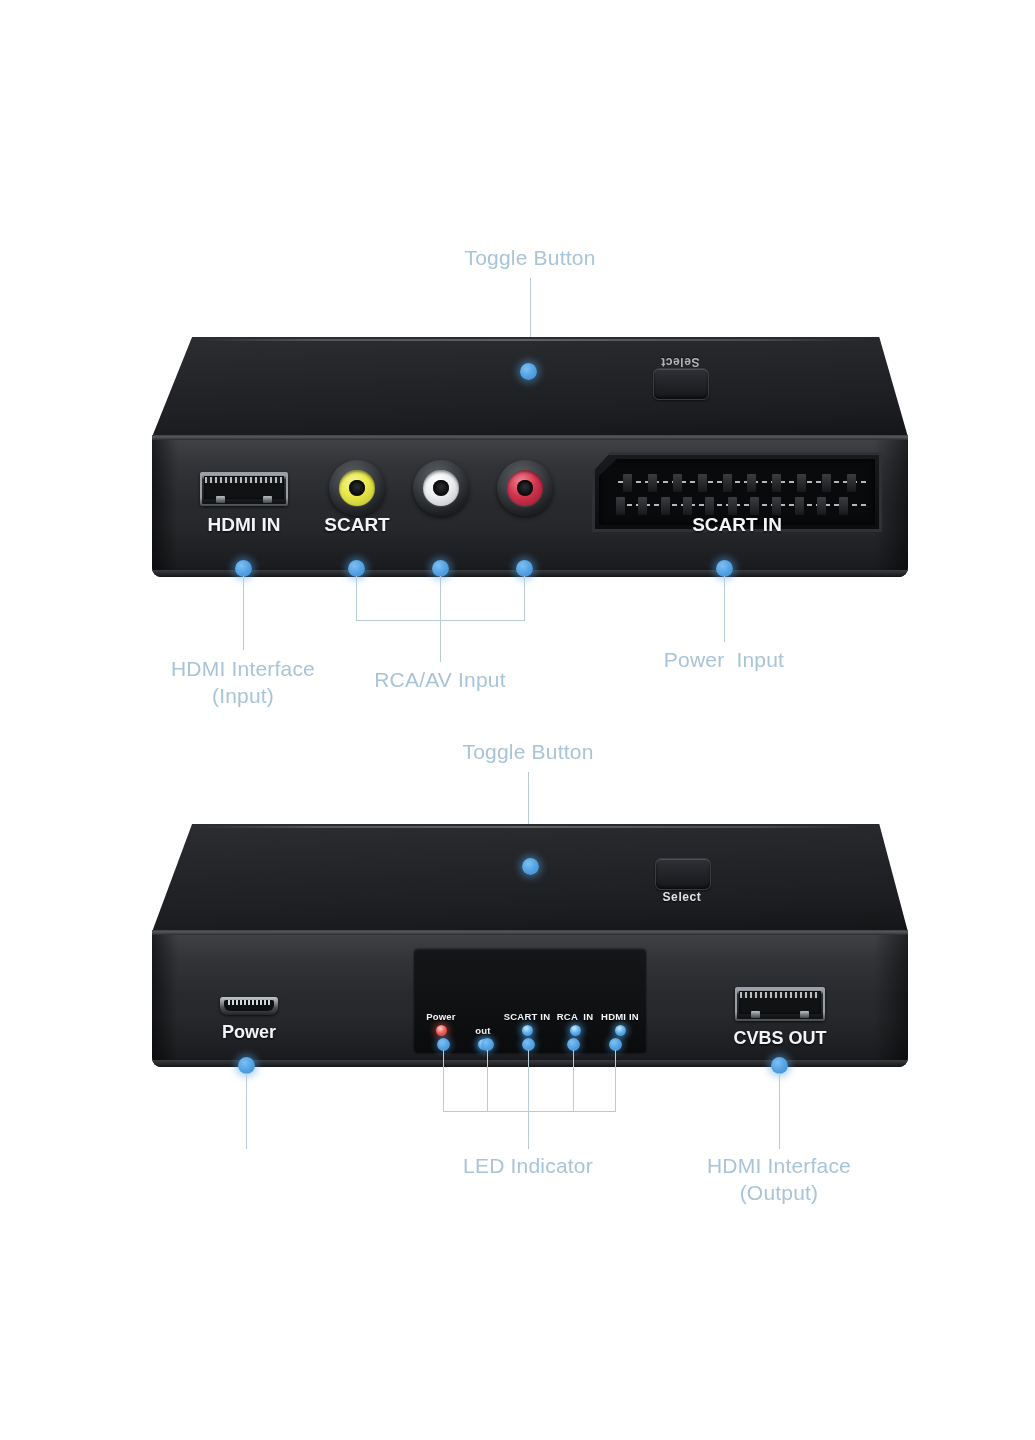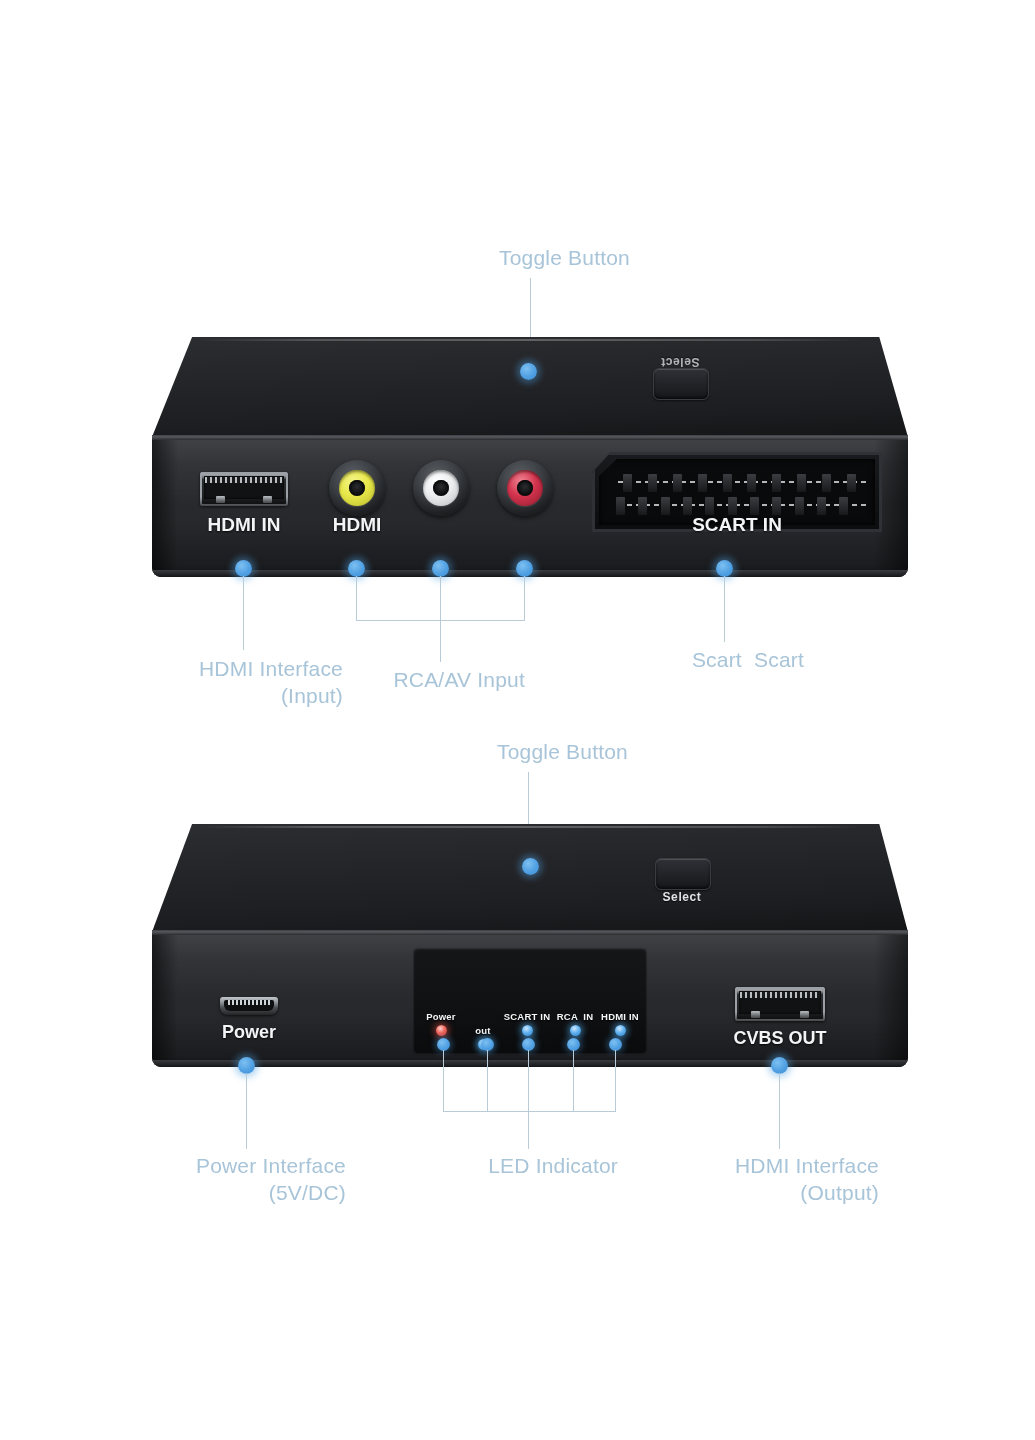--- a/index.html
+++ b/index.html
@@ -11,21 +11,21 @@
     -webkit-font-smoothing:antialiased;
   }
   .stage{position:absolute;inset:0;}
 
   
   .anno{
     position:absolute;
     color:#a8c4d8;
     font-size:21px;
     line-height:27px;
-    text-align:right;
+    text-align:center;
     white-space:pre;
     letter-spacing:.2px;
   }
 
   
   .vline{position:absolute;width:1px;background:#b9cbd6;}
   .hline{position:absolute;height:1px;background:#b9cbd6;}
 
   
   .dot{
@@ -246,21 +246,21 @@
         <div class="hdmi-tab" style="right:16px;"></div>
         <div class="hdmi-chamfer"></div>
       </div>
       <div class="port-lbl" style="left:38px;top:74px;width:108px;font-size:19px;">HDMI IN</div>
 
       <div class="rca" style="left:177px;top:20px;">
         <div class="rca-ring" style="background:radial-gradient(circle at 40% 32%,#f4f48a 0%,#e8e84a 45%,#b9b92c 100%);">
           <div class="rca-hole"></div>
         </div>
       </div>
-      <div class="port-lbl" style="left:155px;top:74px;width:100px;font-size:19px;">HDMI</div>
+      <div class="port-lbl" style="left:155px;top:74px;width:100px;font-size:19px;">SCART</div>
 
       <div class="rca" style="left:261px;top:20px;">
         <div class="rca-ring" style="background:radial-gradient(circle at 40% 32%,#ffffff 0%,#eceef0 45%,#b9bcbf 100%);">
           <div class="rca-hole"></div>
         </div>
       </div>
 
       <div class="rca" style="left:345px;top:20px;">
         <div class="rca-ring" style="background:radial-gradient(circle at 40% 32%,#f08694 0%,#d4334d 45%,#8e1c2f 100%);">
           <div class="rca-hole"></div>
@@ -317,21 +317,21 @@
 (Input)</div>
 
   <div class="vline" style="left:356px;top:576px;height:45px;"></div>
   <div class="vline" style="left:440px;top:576px;height:45px;"></div>
   <div class="vline" style="left:524px;top:576px;height:45px;"></div>
   <div class="hline" style="left:356px;top:620px;width:169px;"></div>
   <div class="vline" style="left:440px;top:620px;height:42px;"></div>
   <div class="anno" style="left:355px;top:666px;width:170px;">RCA/AV Input</div>
 
   <div class="vline" style="left:724px;top:576px;height:66px;"></div>
-  <div class="anno" style="left:644px;top:646px;width:160px;">Scart  Scart</div>
+  <div class="anno" style="left:644px;top:646px;width:160px;">Power  Input</div>
 
   <div class="anno" style="left:428px;top:738px;width:200px;">Toggle Button</div>
   <div class="vline" style="left:528px;top:772px;height:93px;"></div>
 
   <div class="device" style="left:152px;top:824px;width:756px;height:243px;">
 
     <div class="top-face" style="height:108px;">
       <div class="top-hl"></div>
     </div>
     <div class="edge" style="top:106px;"></div>
@@ -387,22 +387,20 @@
   <div class="dot" style="left:522px;top:858px;"></div>
   <div class="dot" style="left:238px;top:1057px;"></div>
   <div class="dot sm" style="left:437px;top:1038px;"></div>
   <div class="dot sm" style="left:481px;top:1038px;"></div>
   <div class="dot sm" style="left:522px;top:1038px;"></div>
   <div class="dot sm" style="left:567px;top:1038px;"></div>
   <div class="dot sm" style="left:609px;top:1038px;"></div>
   <div class="dot" style="left:771px;top:1057px;"></div>
 
   <div class="vline" style="left:246px;top:1073px;height:76px;"></div>
-  <div class="anno" style="left:146px;top:1152px;width:200px;">Power Interface
-(5V/DC)</div>
 
   <div class="vline" style="left:443px;top:1050px;height:62px;"></div>
   <div class="vline" style="left:487px;top:1050px;height:62px;"></div>
   <div class="vline" style="left:528px;top:1050px;height:62px;"></div>
   <div class="vline" style="left:573px;top:1050px;height:62px;"></div>
   <div class="vline" style="left:615px;top:1050px;height:62px;"></div>
   <div class="hline" style="left:443px;top:1111px;width:173px;"></div>
   <div class="vline" style="left:528px;top:1111px;height:38px;"></div>
   <div class="anno" style="left:438px;top:1152px;width:180px;">LED Indicator</div>
 

